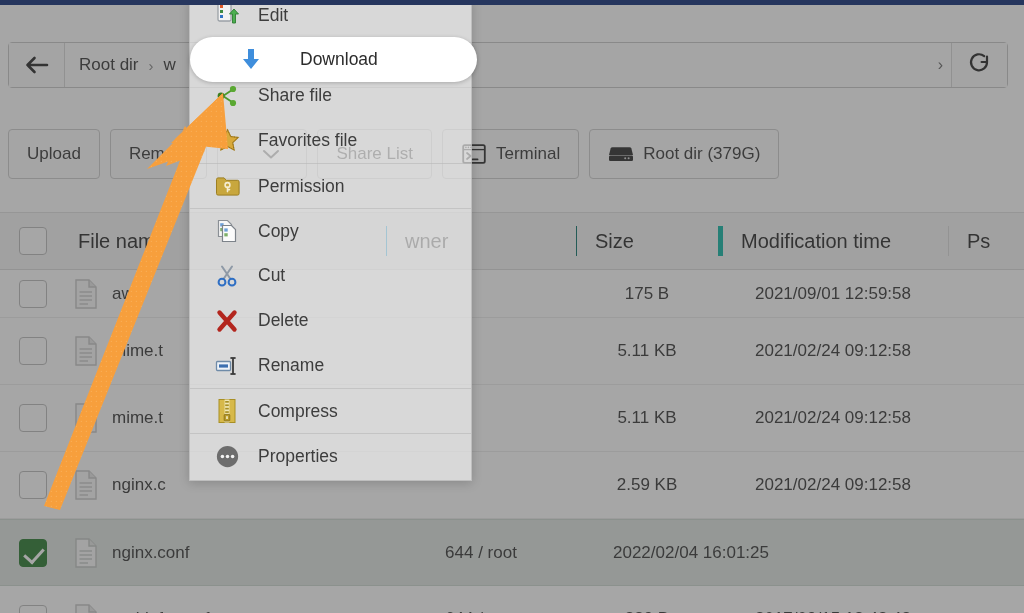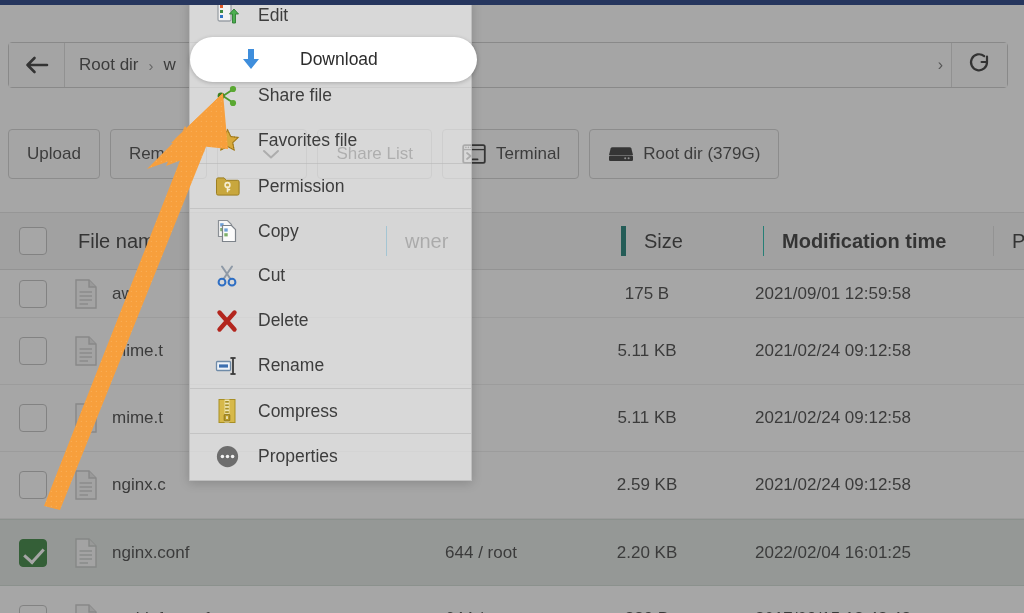--- a/index.html
+++ b/index.html
@@ -129,22 +129,22 @@
   .c-check { width: 66px; display:flex; align-items:center; justify-content:center; flex:none; }
   .c-name  { width: 320px; display:flex; align-items:center; gap: 14px; padding-left: 8px; flex:none; overflow:hidden; white-space:nowrap;}
   .c-owner { width: 190px; flex:none; text-align:center; }
   .c-size  { width: 142px; flex:none; text-align:center; }
   .c-time  { width: 230px; flex:none; text-align:center; }
   .c-ps    { width: 76px; flex:none; text-align:left; padding-left:14px; }
 
   .thead .c-name  { justify-content:flex-start; padding-left: 72px; }
   .thead .c-owner, .thead .c-size, .thead .c-time { text-align:left; }
   .thead .c-owner { padding-left: 18px; border-left:1px solid #0ea5e9; height:30px; display:flex; align-items:center;}
-  .thead .c-size  { padding-left: 18px; border-left:5px solid #0f766e; height:30px; display:flex; align-items:center;margin-left:45px;}
-  .thead .c-time  { padding-left: 18px; border-left:1px solid #14b8a6; height:30px; display:flex; align-items:center;font-weight:bold;}
+  .thead .c-size  { padding-left: 18px; border-left:1px solid #0f766e; height:30px; display:flex; align-items:center;}
+  .thead .c-time  { padding-left: 18px; border-left:5px solid #14b8a6; height:30px; display:flex; align-items:center;}
   .thead .c-ps    { padding-left: 18px; border-left:1px solid #dcdcdc; height:30px; display:flex; align-items:center;}
 
   .chk {
     width: 28px; height: 28px;
     border: 1px solid #bdbdbd;
     border-radius: 4px;
     background: #fff;
     cursor: pointer;
   }
   .chk.on {
@@ -424,21 +424,20 @@
                 <line x1="5.5" y1="13" x2="18" y2="13"></line>
                 <line x1="5.5" y1="17" x2="18" y2="17"></line>
                 <line x1="5.5" y1="21" x2="18" y2="21"></line>
                 <line x1="5.5" y1="25" x2="14" y2="25"></line>
               </g>
             </svg>
           </span>
           <span>nginx.conf</span>
         </div>
         <div class="c-owner">644 / root</div>
-        <div class="c-size">2.20 KB</div>
         <div class="c-time">2022/02/04 16:01:25</div>
         <div class="c-ps"></div>
       </div>
 
       <div class="trow">
         <div class="c-check">
           <span class="chk"></span>
         </div>
         <div class="c-name">
           <span class="fileicon">

